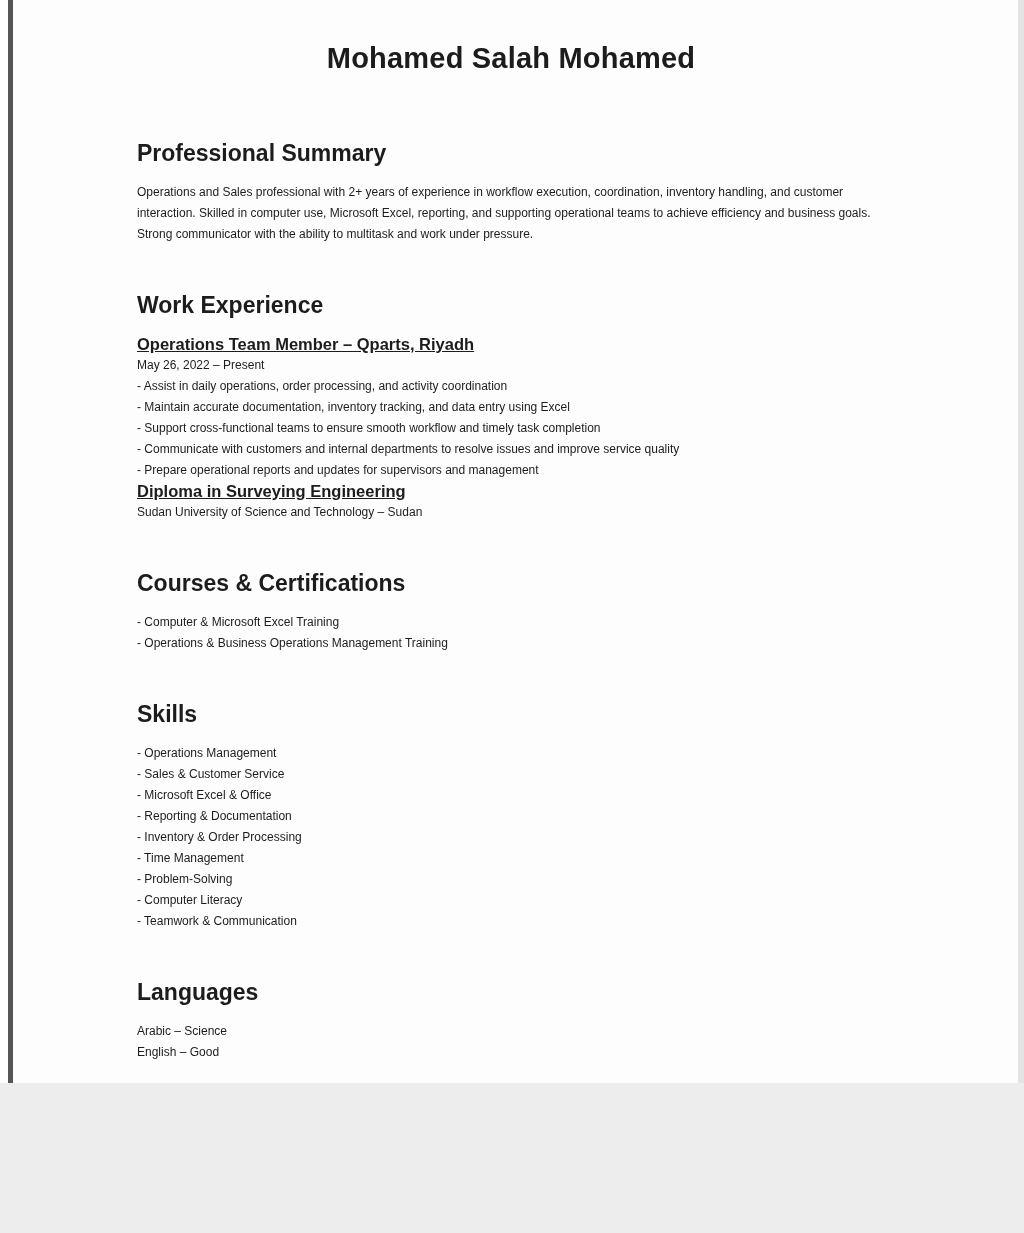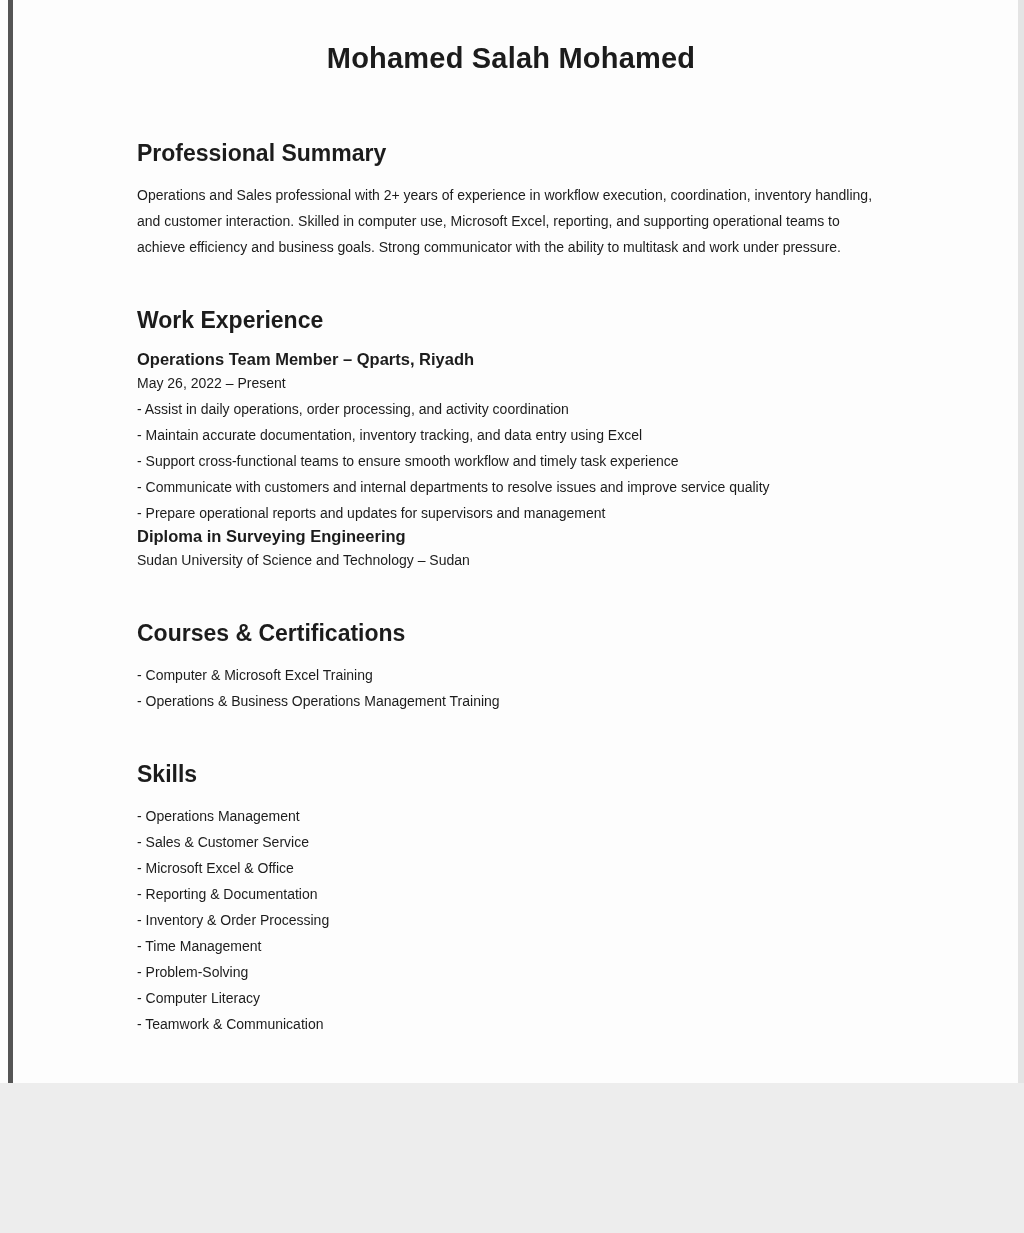--- a/index.html
+++ b/index.html
@@ -48,27 +48,28 @@
     line-height: 21px;
   }
   .section-heading {
     font-size: 23px;
     font-weight: bold;
     margin: 0 0 15px 0;
     padding-top: 47px;
   }
   .body-text,
   .line {
-    font-size: 14px;
-    line-height: 26px;
+    font-size: 12px;
+    line-height: 21px;
   }
   .bold-line {
     font-size: 16.5px;
     line-height: 21px;
     font-weight: bold;
+    text-decoration: underline;
   }
   .para {
     max-width: 748px;
   }
 </style>
 </head>
 <body>
 
 <div class="canvas">
   <div class="edge-strip"></div>
@@ -83,21 +84,21 @@
       <div class="section-heading">Professional Summary</div>
       <div class="body-text para">Operations and Sales professional with 2+ years of experience in workflow execution, coordination, inventory handling, and customer interaction. Skilled in computer use, Microsoft Excel, reporting, and supporting operational teams to achieve efficiency and business goals. Strong communicator with the ability to multitask and work under pressure.</div>
     </div>
 
     <div>
       <div class="section-heading">Work Experience</div>
       <div class="bold-line">Operations Team Member – Qparts, Riyadh</div>
       <div class="line">May 26, 2022 – Present</div>
       <div class="line para">- Assist in daily operations, order processing, and activity coordination</div>
       <div class="line para">- Maintain accurate documentation, inventory tracking, and data entry using Excel</div>
-      <div class="line para">- Support cross-functional teams to ensure smooth workflow and timely task experience</div>
+      <div class="line para">- Support cross-functional teams to ensure smooth workflow and timely task completion</div>
       <div class="line para">- Communicate with customers and internal departments to resolve issues and improve service quality</div>
       <div class="line para">- Prepare operational reports and updates for supervisors and management</div>
     </div>
 
     <div>
       <div class="bold-line">Diploma in Surveying Engineering</div>
       <div class="line">Sudan University of Science and Technology – Sudan</div>
     </div>
 
     <div>

